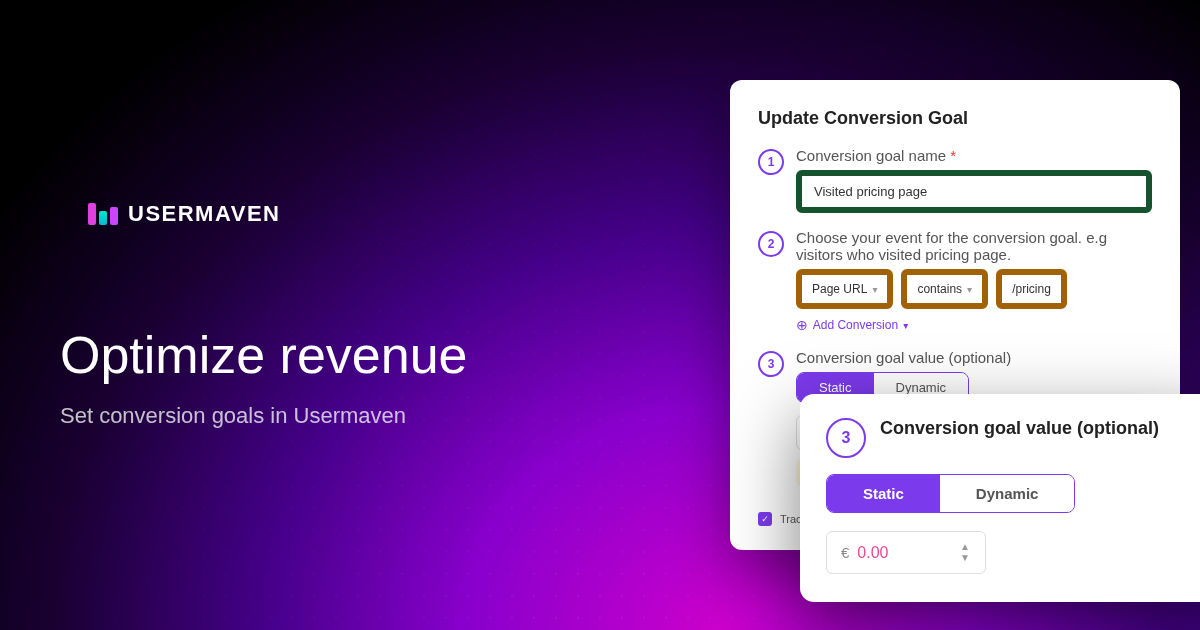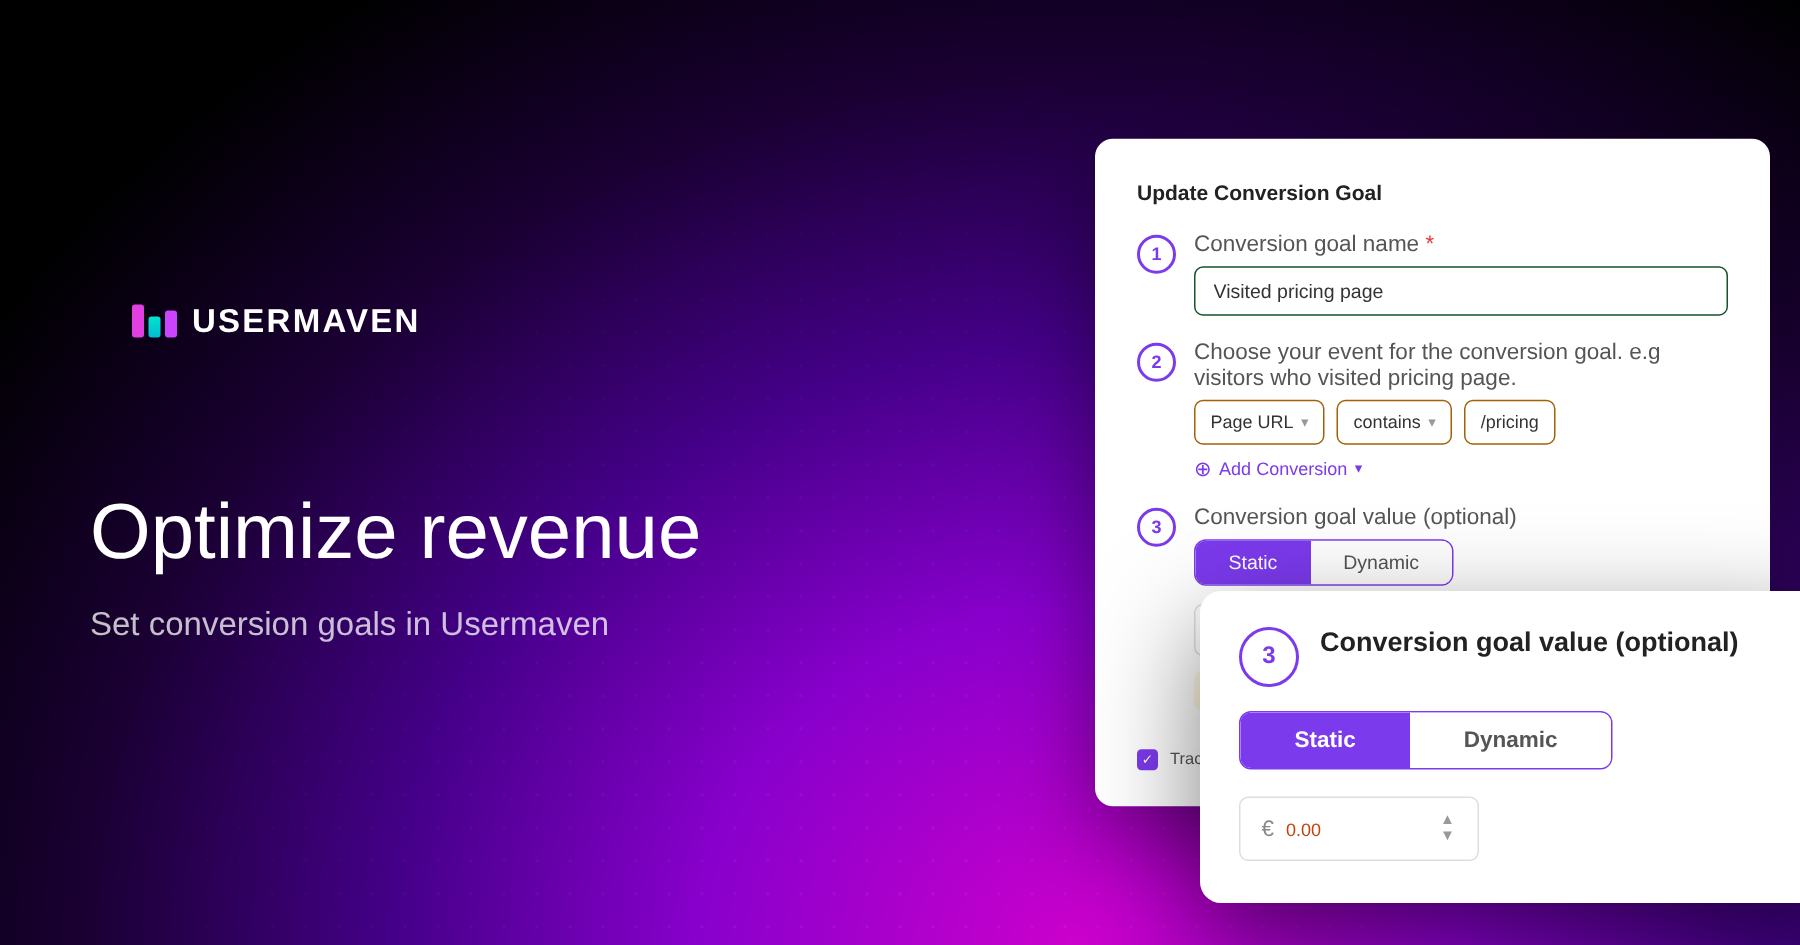--- a/index.html
+++ b/index.html
@@ -123,21 +123,21 @@
       width: 420px;
       background: white;
       border-radius: 14px;
       padding: 24px 26px 28px;
       box-shadow: 0 24px 70px rgba(0,0,0,0.5);
       z-index: 5;
     }
 
     
     .card-title {
-      font-size: 14px;
+      font-size: 18px;
       font-weight: 600;
       color: #222;
       margin-bottom: 18px;
     }
 
     .step-row {
       display: flex;
       align-items: flex-start;
       gap: 12px;
       margin-bottom: 16px;
@@ -163,37 +163,37 @@
       color: #555;
       margin-bottom: 6px;
     }
 
     .step-label span.required {
       color: #e53935;
     }
 
     .input-field {
       width: 100%;
-      border: 1px solid #14532d;
+      border: 6px solid #14532d;
       border-radius: 6px;
       padding: 8px 12px;
       font-size: 13px;
       color: #333;
       outline: none;
     }
 
     .condition-row {
       display: flex;
       gap: 8px;
       align-items: center;
       margin-bottom: 8px;
     }
 
     .select-field {
-      border: 1px solid #a16207;
+      border: 6px solid #a16207;
       border-radius: 6px;
       padding: 7px 10px;
       font-size: 12px;
       color: #333;
       background: white;
       display: flex;
       align-items: center;
       gap: 5px;
     }
 
@@ -472,21 +472,21 @@
         <div class="front-section-title">Conversion goal value (optional)</div>
       </div>
 
       <div class="front-toggle-row">
         <button class="front-toggle-btn active">Static</button>
         <button class="front-toggle-btn inactive">Dynamic</button>
       </div>
 
       <div class="front-currency-input">
         <span class="currency-symbol" style="font-size:15px;">€</span>
-        <span style="font-size:12px;flex:1;color:#c2410c;">0.00</span>
+        <span style="font-size:16px;flex:1;color:#ec4899;">0.00</span>
         <div class="stepper-arrows">
           <div class="stepper-arrow" style="font-size:10px;">▲</div>
           <div class="stepper-arrow" style="font-size:10px;">▼</div>
         </div>
       </div>
     </div>
 
   </div>
 </div>
 

